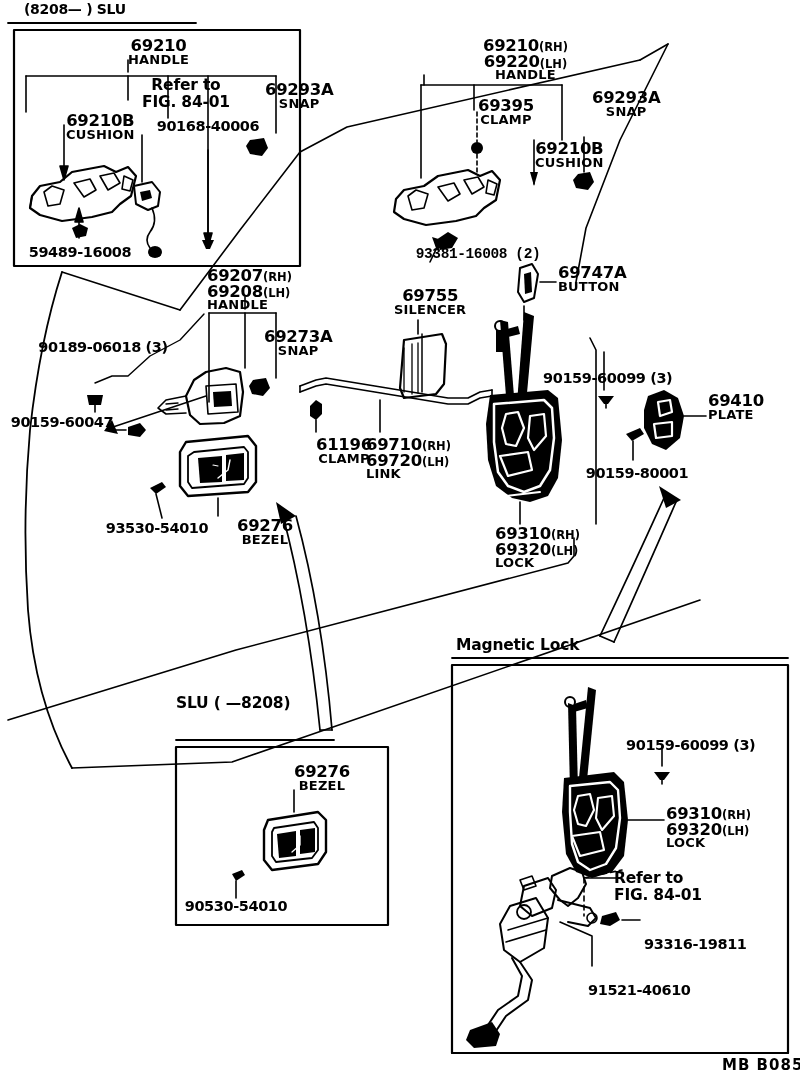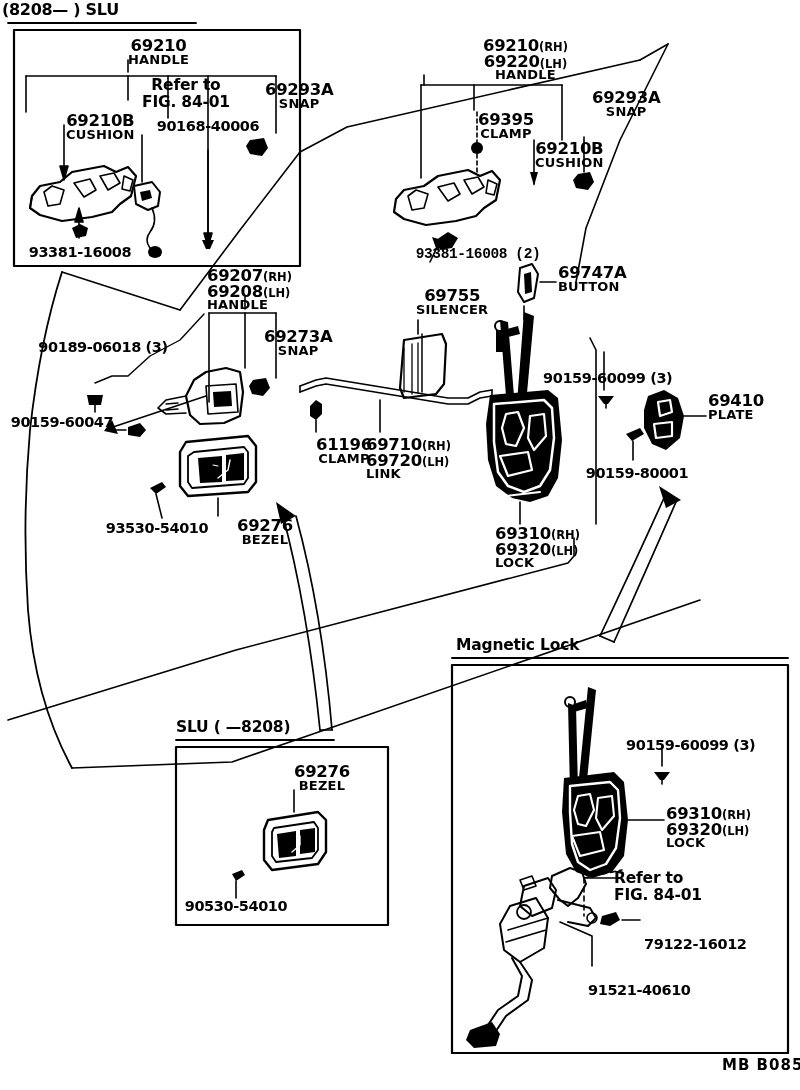--- a/index.html
+++ b/index.html
@@ -288,21 +288,21 @@
 
       <path d="M602 916 L616 912 L620 920 L610 926 L600 924 Z" fill="#000" stroke="none"></path>
       <path d="M622 920 L640 920"></path>
 
       <path d="M560 922 L592 936 L592 966"></path>
 
       <line x1="452" y1="1053" x2="788" y2="1053" stroke-width="2.2"></line>
     </g>
   </svg>
 
-  <div class="lbl pn" style="left:2px;top:2px;font-size:16px;">(8208—          ) SLU</div>
+  <div class="lbl pn" style="left:24px;top:2px;font-size:14px;">(8208—          ) SLU</div>
 
   <div class="lbl stack c" style="left:128px;top:38px;">
     <span class="pn">69210</span>
     <span class="desc ln2">HANDLE</span>
   </div>
 
   <div class="lbl stack c" style="left:142px;top:78px;">
     <span class="refer">Refer to</span>
     <span class="refer" style="margin-top:1px;">FIG. 84-01</span>
   </div>
@@ -312,35 +312,35 @@
     <span class="desc ln2">SNAP</span>
   </div>
 
   <div class="lbl stack c" style="left:66px;top:113px;">
     <span class="pn">69210B</span>
     <span class="desc ln2">CUSHION</span>
   </div>
 
   <div class="lbl hw ctr" style="left:208px;top:119px;">90168-40006</div>
 
-  <div class="lbl hw ctr" style="left:80px;top:245px;">93381-16008</div>
+  <div class="lbl hw ctr" style="left:80px;top:245px;">59489-16008</div>
 
   <div class="lbl stack c" style="left:483px;top:38px;">
     <span class="row">
       <span class="pn">69210</span>
       <span class="sfx">(RH)</span>
     </span>
     <span class="row" style="margin-top:-1px;align-items:flex-end;">
       <span class="pn">69220</span>
       <span class="sfx">(LH)</span>
     </span>
     <span class="desc ln2">HANDLE</span>
   </div>
 
-  <div class="lbl stack c" style="left:478px;top:112px;text-align:center;">
+  <div class="lbl stack c" style="left:478px;top:98px;text-align:center;">
     <span class="pn">69395</span>
     <span class="desc ln2">CLAMP</span>
   </div>
 
   <div class="lbl stack c" style="left:592px;top:90px;">
     <span class="pn">69293A</span>
     <span class="desc ln2">SNAP</span>
   </div>
 
   <div class="lbl stack c" style="left:535px;top:141px;">
@@ -381,21 +381,21 @@
     <span class="desc ln2">BEZEL</span>
   </div>
 
   <div class="lbl hw ctr" style="left:157px;top:521px;">93530-54010</div>
 
   <div class="lbl stack c" style="left:316px;top:437px;">
     <span class="pn">61196</span>
     <span class="desc ln2">CLAMP</span>
   </div>
 
-  <div class="lbl stack c" style="left:416px;top:288px;justify-content:space-between;">
+  <div class="lbl stack c" style="left:394px;top:288px;justify-content:space-between;">
     <span class="pn">69755</span>
     <span class="desc ln2">SILENCER</span>
   </div>
 
   <div class="lbl stack l" style="left:366px;top:437px;">
     <span class="row">
       <span class="pn">69710</span>
       <span class="sfx">(RH)</span>
     </span>
     <span class="row" style="margin-top:-1px;">
@@ -419,21 +419,21 @@
 
   <div class="lbl hw" style="left:543px;top:371px;">90159-60099 (3)</div>
 
   <div class="lbl stack l" style="left:708px;top:393px;">
     <span class="pn">69410</span>
     <span class="desc ln2">PLATE</span>
   </div>
 
   <div class="lbl hw ctr" style="left:637px;top:466px;">90159-80001</div>
 
-  <div class="lbl boxcap" style="left:176px;top:720px;">SLU (         —8208)</div>
+  <div class="lbl boxcap" style="left:176px;top:696px;">SLU (         —8208)</div>
 
   <div class="lbl stack c" style="left:294px;top:764px;">
     <span class="pn">69276</span>
     <span class="desc ln2">BEZEL</span>
   </div>
 
   <div class="lbl hw ctr" style="left:236px;top:899px;">90530-54010</div>
 
   <div class="lbl boxcap" style="left:456px;top:638px;">Magnetic Lock</div>
 
@@ -449,19 +449,19 @@
       <span class="sfx">(LH)</span>
     </span>
     <span class="desc ln2">LOCK</span>
   </div>
 
   <div class="lbl stack l" style="left:614px;top:871px;">
     <span class="refer">Refer to</span>
     <span class="refer" style="margin-top:1px;">FIG. 84-01</span>
   </div>
 
-  <div class="lbl hw" style="left:644px;top:937px;">79122-16012</div>
+  <div class="lbl hw" style="left:644px;top:937px;">93316-19811</div>
 
   <div class="lbl hw" style="left:588px;top:983px;">91521-40610</div>
 
   <div class="lbl footer" style="left:722px;top:1058px;">MB  B085-F</div>
 
 </div>
 
 </body></html>

